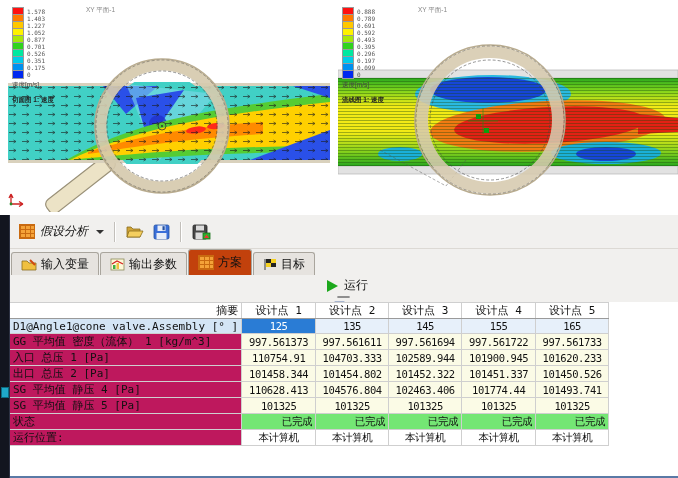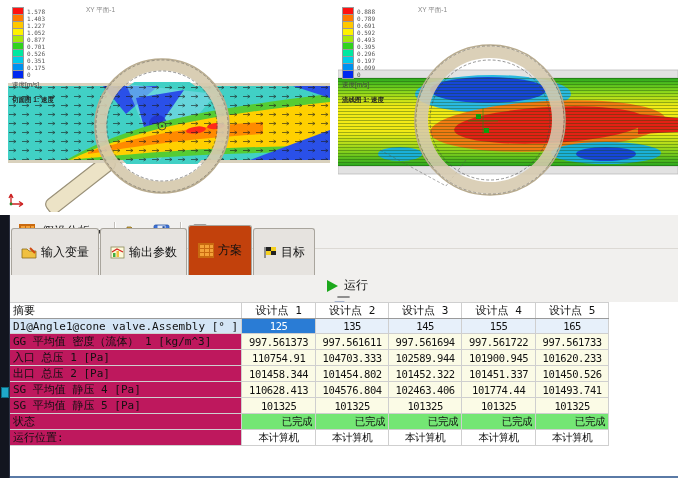--- a/index.html
+++ b/index.html
@@ -42,36 +42,36 @@
   .glyph-dis{color:#a9a9a9;font-size:15px;font-weight:bold;line-height:1;padding:0 6px;}
   .caret{width:0;height:0;border-left:4px solid transparent;border-right:4px solid transparent;
          border-top:4px solid #333;margin-left:3px;}
   .grid-icon{width:14px;height:13px;background:#f4a238;border:1px solid #c96a10;
      background-image:linear-gradient(#c96a10 1px,transparent 1px),
                       linear-gradient(90deg,#c96a10 1px,transparent 1px);
      background-size:5px 4px;}
   #study-name{width:253px;height:18px;border:1px solid #6e6e6e;background:#fff;
               font-family:"DejaVu Sans Mono",monospace;font-size:12px;padding:1px 4px;margin-left:4px;}
 
-  .tab{display:flex;align-items:center;gap:4px;height:22px;padding:12px 9px;margin-right:1px;
+  .tab{display:flex;align-items:center;gap:4px;height:22px;padding:0 9px;margin-right:1px;
        background:#e6e3df;border:1px solid #a9a59d;border-bottom:none;
        border-radius:3px 3px 0 0;font-size:12px;}
   .tab.active{background:#c2410c;height:25px;position:relative;z-index:2;}
 
   #run-btn{display:flex;align-items:center;gap:6px;margin-left:8px;font-size:12px;}
   .play{width:0;height:0;border-left:11px solid #1ca81c;border-top:6.5px solid transparent;
         border-bottom:6.5px solid transparent;}
   .stopsq{width:11px;height:11px;background:#adadad;border:1px solid #8f8f8f;border-radius:1px;margin:0 10px;}
 
   
   #table-wrap{position:absolute;left:9px;top:87px;width:669px;height:174px;background:#fff;overflow:hidden;}
   table{border-collapse:collapse;table-layout:fixed;font-family:"DejaVu Sans Mono",monospace;font-size:11px;}
   td,th{border:1px solid #cfcfcf;height:15px;padding:0 3px;overflow:hidden;white-space:nowrap;box-sizing:border-box;}
   th{font-weight:normal;background:#fff;border-bottom:1px solid #9a9a9a;text-align:center;}
-  th.summary{text-align:left;}
+  th.summary{text-align:right;}
   td.label{text-align:left;background:#be185d;}
   td.val{text-align:center;font-size:10.5px;letter-spacing:-0.4px;}
   tr.type-input td.val{background:#e7f0fa;}
   tr.type-input td.label{background:#d4e5f5;}
   tr.type-output td.val{background:#fbfbe6;}
   td.status-cell{background:#74e674;text-align:right;}
   td.selected{background:#2a7cd5 !important;color:#fff;}
 </style>
 </head>
 <body>

